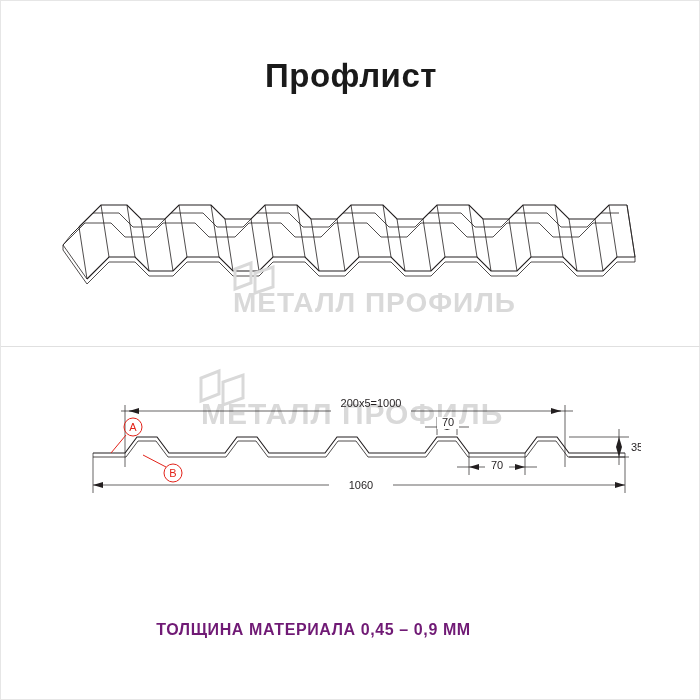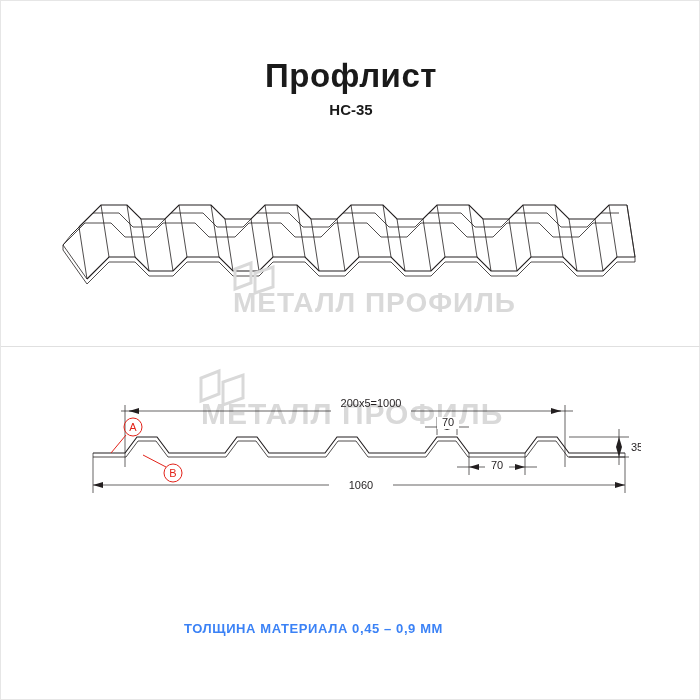--- a/index.html
+++ b/index.html
@@ -98,41 +98,40 @@
     background: #e0e0e0;
   }
 
   
   .footer {
     position: absolute;
     top: 620px;
     left: 0;
     width: 625px;
     text-align: center;
-    font-size: 13px;
+    font-size: 16px;
     font-weight: bold;
     letter-spacing: 0.6px;
-    color: #3b82f6;
+    color: #701a75;
   }
 
   svg { display: block; }
   .ln { fill: none; stroke: #231f20; stroke-width: 1.1; }
   .ln-thin { fill: none; stroke: #231f20; stroke-width: 0.8; }
   .dim { fill: none; stroke: #231f20; stroke-width: 0.7; }
   .callout { fill: none; stroke: #e2231a; stroke-width: 1; }
   .callout-txt { fill: #e2231a; font-size: 11px; font-family: "Liberation Sans", sans-serif; }
   .dimtxt { fill: #231f20; font-size: 11px; font-family: "Liberation Sans", sans-serif; }
 </style>
 </head>
 <body>
 
 <div class="page">
 
   <div class="title">Профлист</div>
-  <div class="subtitle">НС-35</div>
 
   <div class="iso-wrap">
     <svg width="580" height="140" viewBox="0 0 580 140">
 
       <path class="ln" d="M18 56 L40 34 L66 34 L80 48 L104 48 L118 34 L150 34 L164 48 L190 48 L204 34 L236 34 L250 48 L276 48 L290 34 L322 34 L336 48 L362 48 L376 34 L408 34 L422 48 L448 48 L462 34 L494 34 L508 48 L534 48 L548 34 L566 34"></path>
 
       <path class="ln-thin" d="M10 64 L32 42 L58 42 L72 56 L96 56 L110 42 L142 42 L156 56 L182 56 L196 42 L228 42 L242 56 L268 56 L282 42 L314 42 L328 56 L354 56 L368 42 L400 42 L414 56 L440 56 L454 42 L486 42 L500 56 L526 56 L540 42 L558 42"></path>
 
       <path class="ln-thin" d="M2 74 L24 52 L50 52 L64 66 L88 66 L102 52 L134 52 L148 66 L174 66 L188 52 L220 52 L234 66 L260 66 L274 52 L306 52 L320 66 L346 66 L360 52 L392 52 L406 66 L432 66 L446 52 L478 52 L492 66 L518 66 L532 52 L550 52"></path>
 

